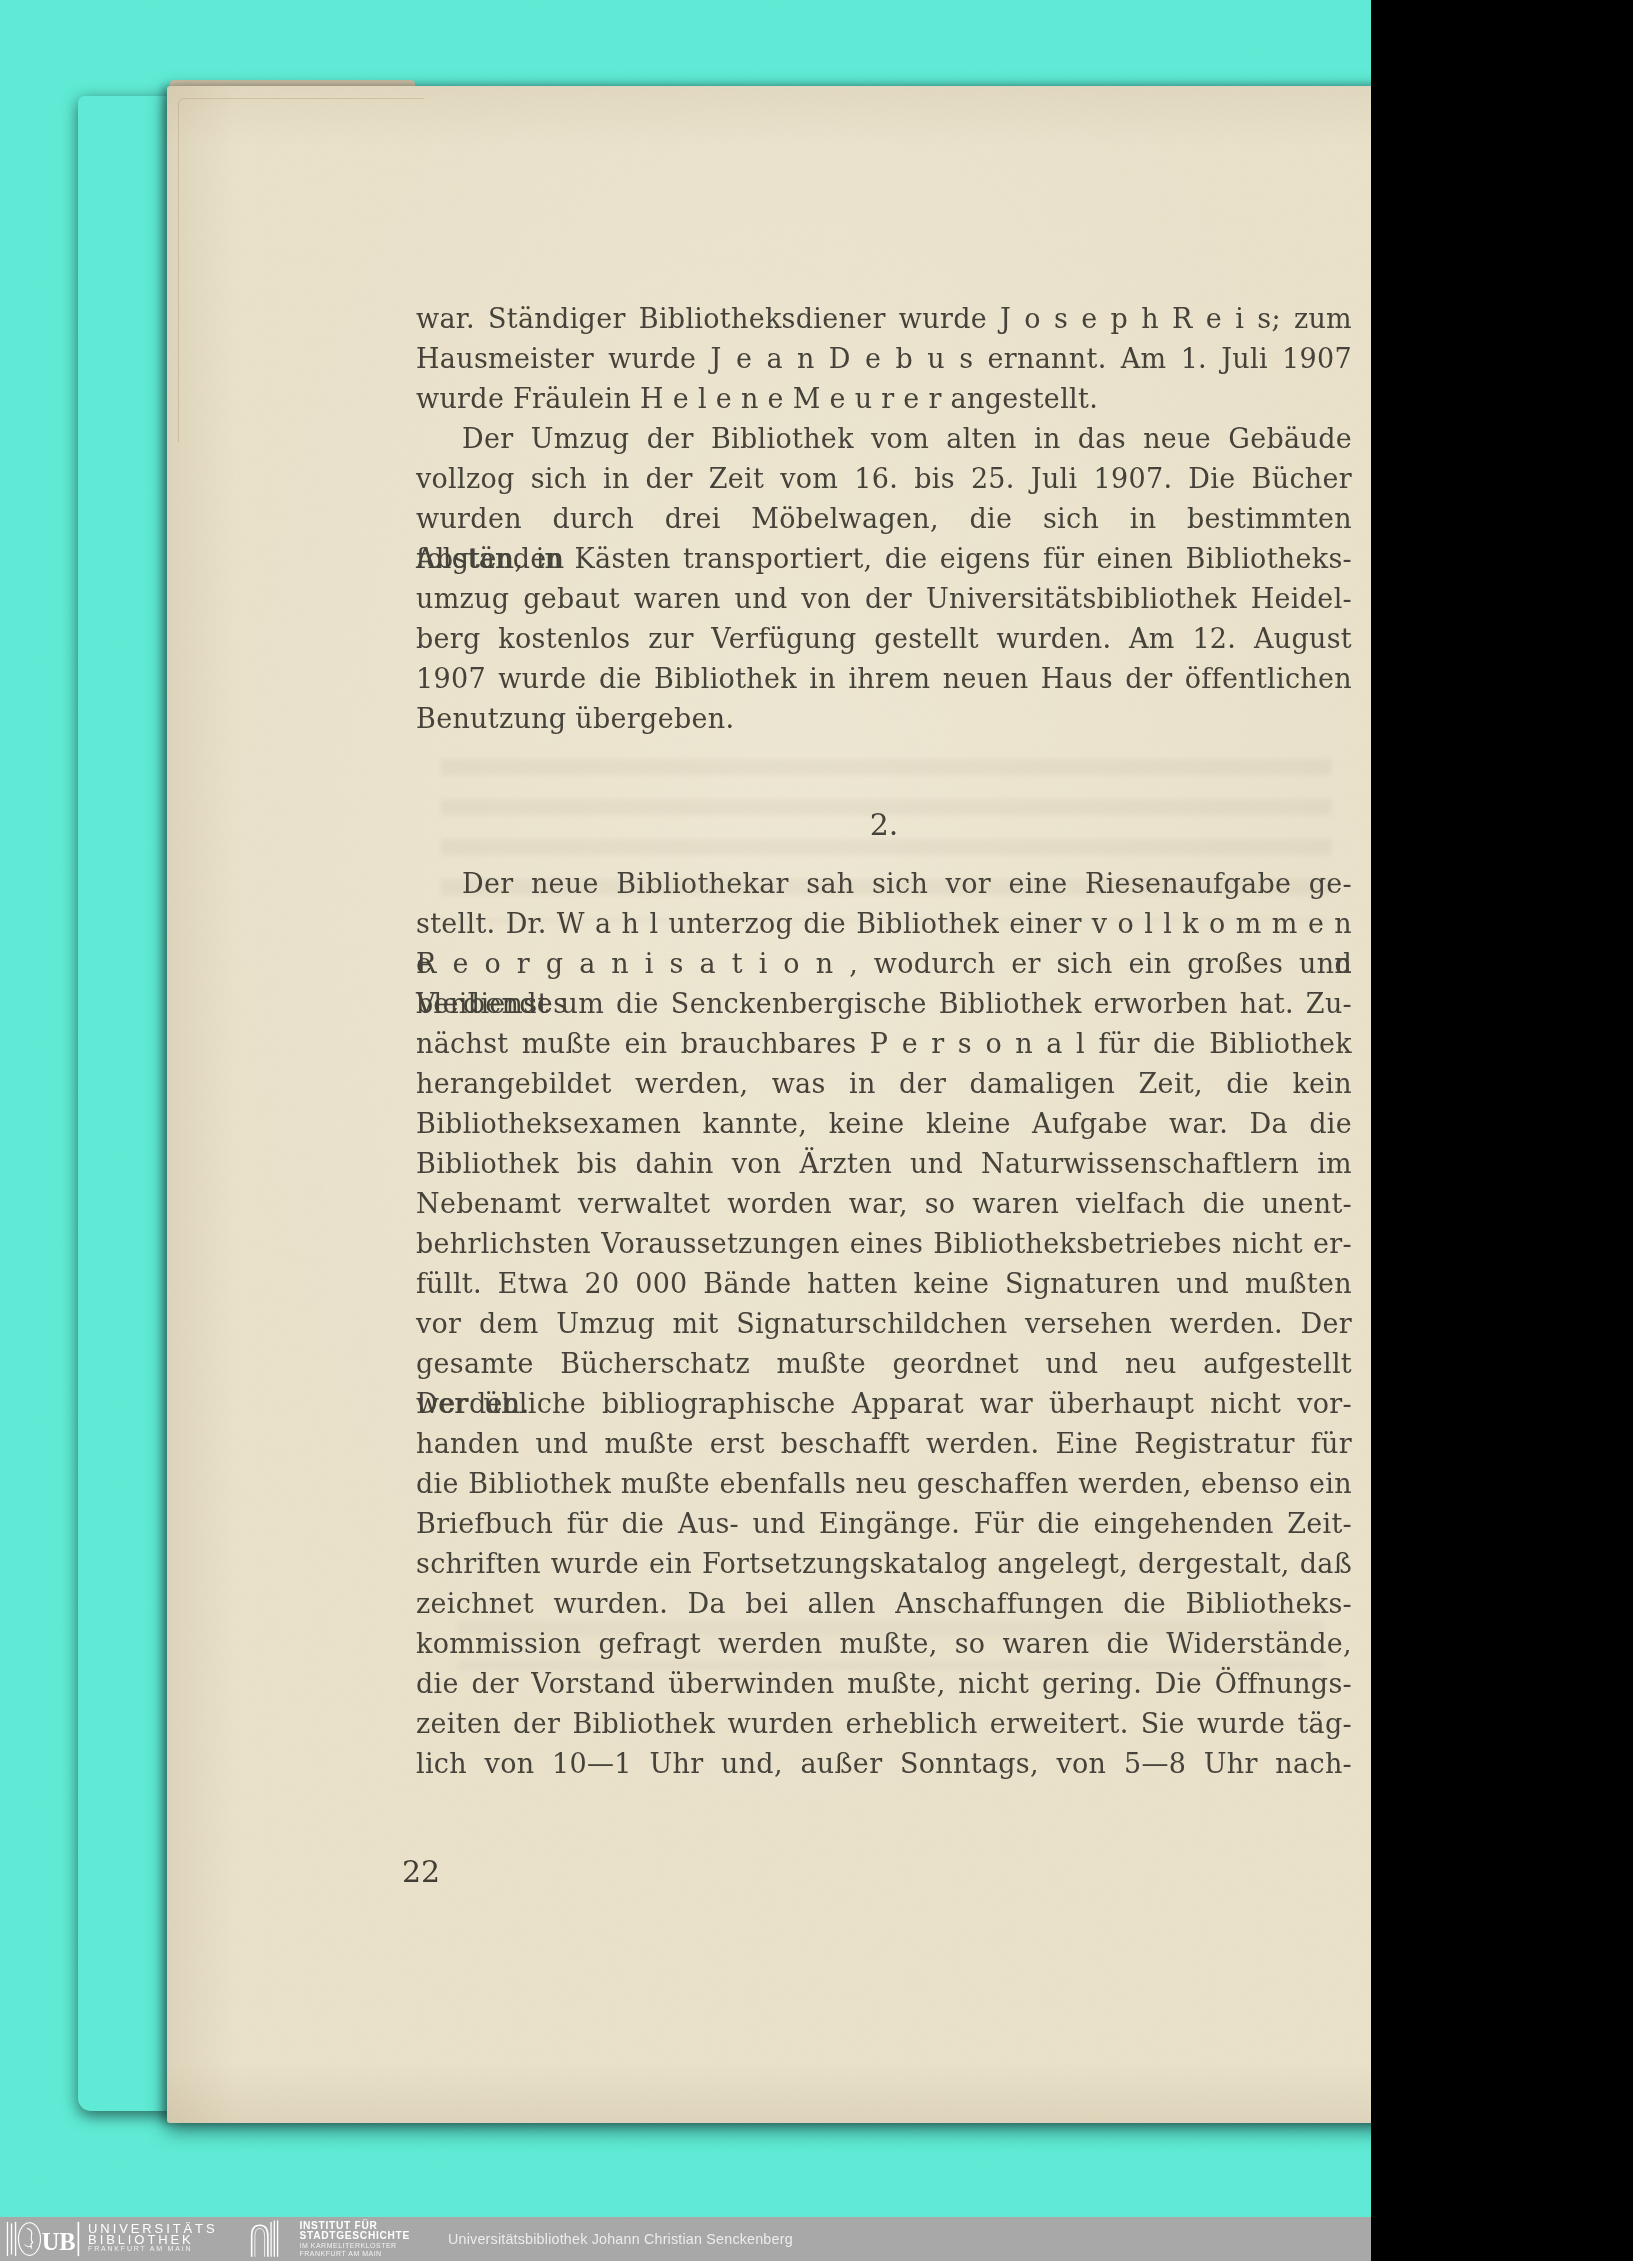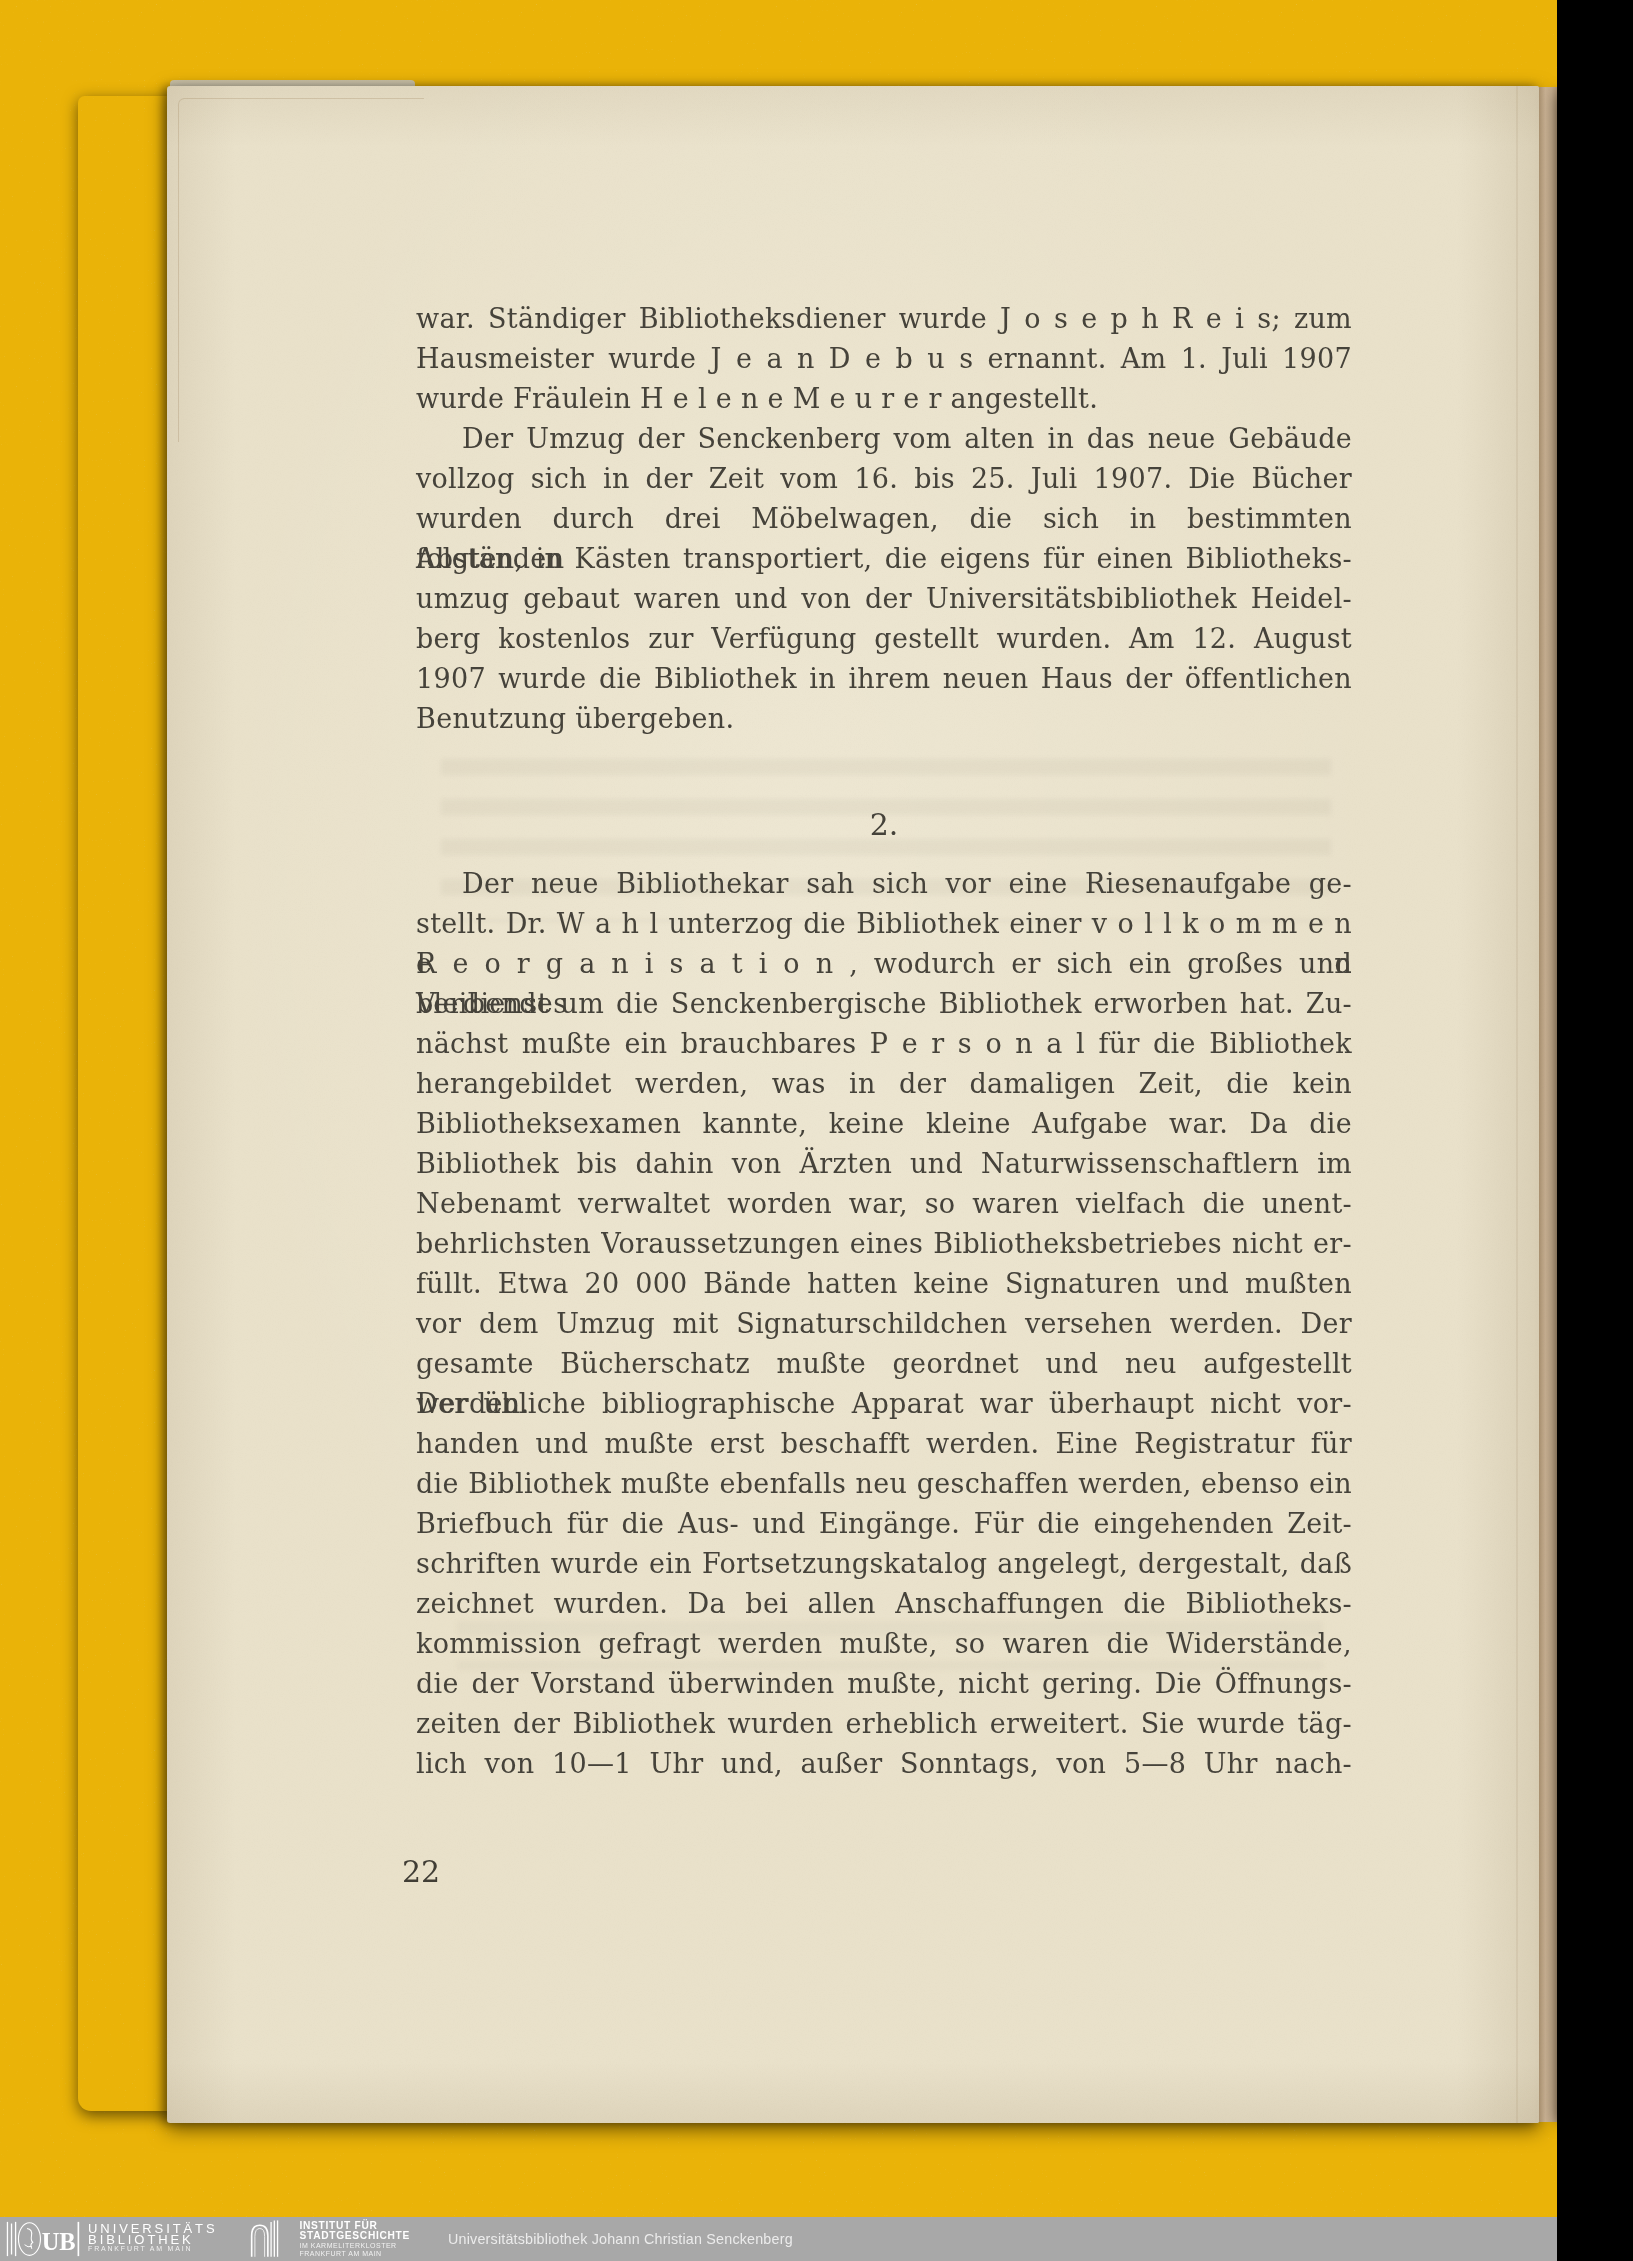--- a/index.html
+++ b/index.html
@@ -1,19 +1,19 @@
 <!DOCTYPE html>
 <html style="font-size:13px"><head>
 <meta charset="utf-8">
 <style>
   html,body{margin:0;padding:0;background:#000;}
   body{width:1633px;height:2261px;position:relative;overflow:hidden;
        font-family:"Liberation Sans",sans-serif;}
-  .stage{position:absolute;left:0;top:0;width:1557px;height:2261px;
-         background:#eab308;overflow:hidden;}
+  .stage{position:absolute;left:0;top:0;width:1371px;height:2261px;
+         background:#5eead4;overflow:hidden;}
   .tex{position:absolute;left:0;top:0;pointer-events:none;}
   .tex.specks{z-index:1;}
   .tex.grain{z-index:6;}
 
   
   .leaf-stack{position:absolute;z-index:2;left:78px;top:96px;width:93px;height:2015px;
     border-radius:6.5px 0 0 13px;
     background:linear-gradient(90deg,
       #878b94 0%, #9aa0a8 4%, #b8b2a0 7%, #e6decб 0, #e5ddc5 10%,
       #d2c8ac 13%, #e8e0c8 17%, #e2d9bf 22%, #cfc5a9 24%,
@@ -104,21 +104,21 @@
   <div class="ghost"></div>
   <div class="ghost2"></div>
 
   <div class="textflow flow-a">
     <div>
         <div class="line">war. Ständiger Bibliotheksdiener wurde J o s e p h  R e i s; zum</div>
         <div class="line">Hausmeister wurde J e a n  D e b u s  ernannt.  Am 1. Juli 1907</div>
         <div class="line endline">wurde Fräulein H e l e n e  M e u r e r  angestellt.</div>
       </div>
     <div>
-        <div class="line indent">Der Umzug der Senckenberg vom alten in das neue Gebäude</div>
+        <div class="line indent">Der Umzug der Bibliothek vom alten in das neue Gebäude</div>
         <div class="line">vollzog sich in der Zeit vom 16. bis 25. Juli 1907.  Die Bücher</div>
         <div class="line">wurden durch drei Möbelwagen, die sich in bestimmten Abständen</div>
         <div class="line">folgten, in Kästen transportiert, die eigens für einen Bibliotheks-</div>
         <div class="line">umzug gebaut waren und von der Universitätsbibliothek Heidel-</div>
         <div class="line">berg kostenlos zur Verfügung gestellt wurden.  Am 12. August</div>
         <div class="line">1907 wurde die Bibliothek in ihrem neuen Haus der öffentlichen</div>
         <div class="line endline">Benutzung übergeben.</div>
       </div>
   </div>
 

